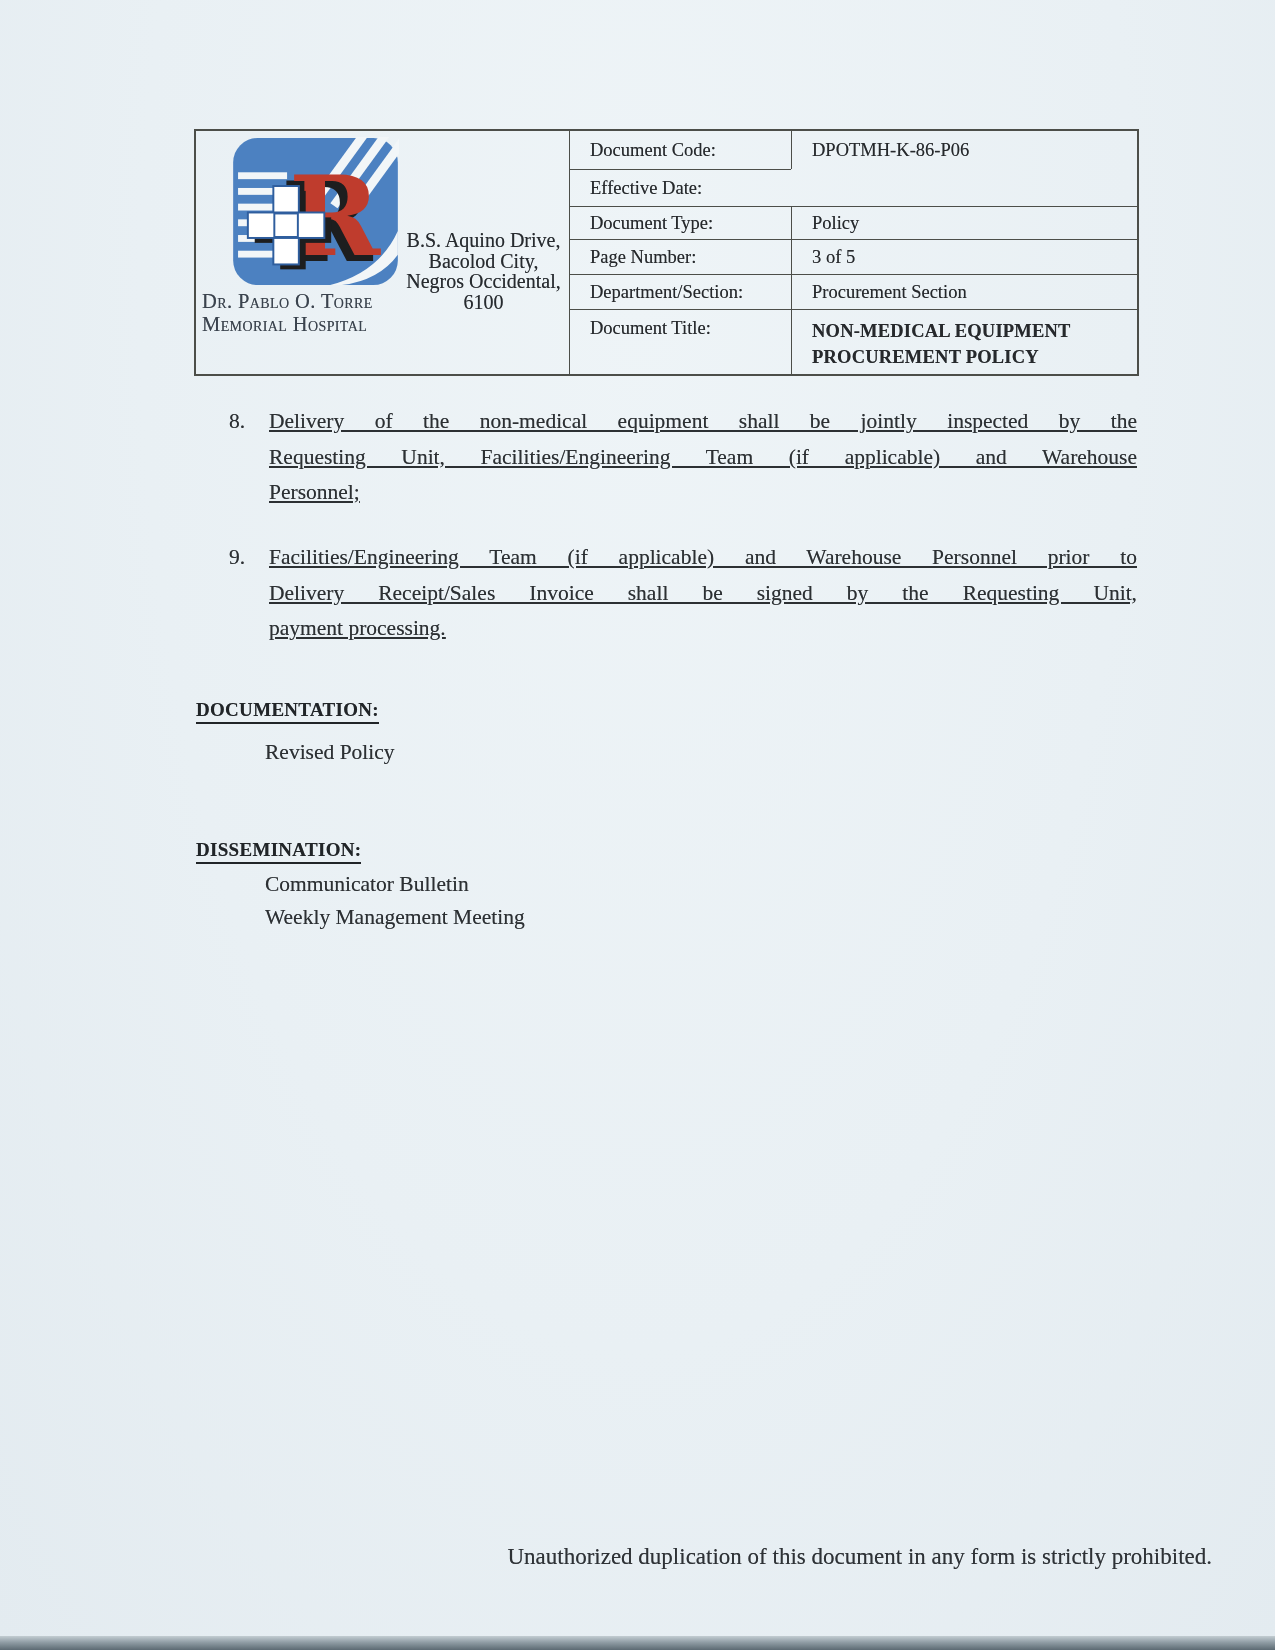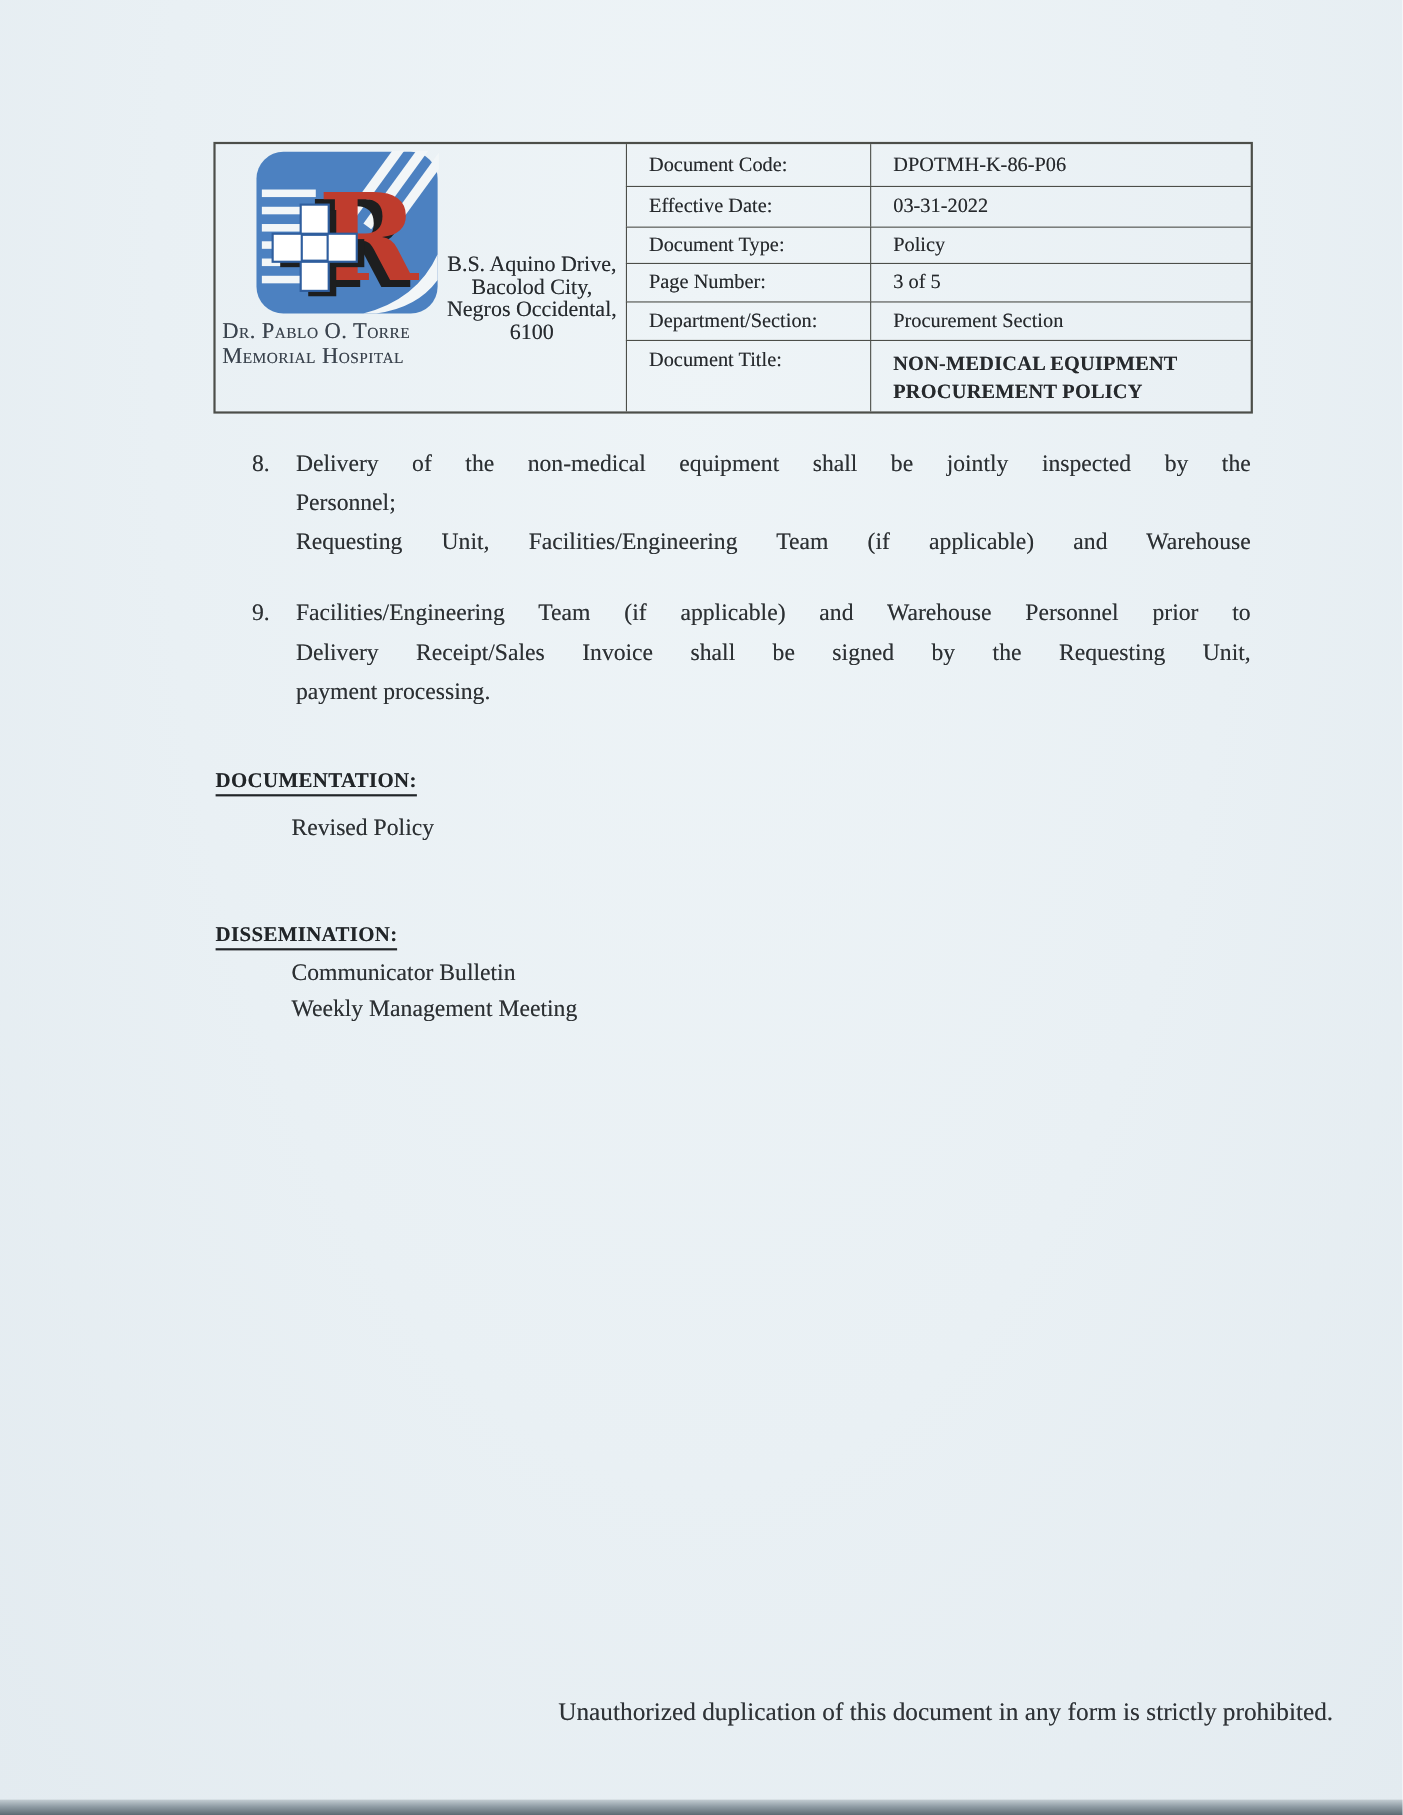--- a/index.html
+++ b/index.html
@@ -54,21 +54,21 @@
   }
   .hospital-address {
     position: absolute; left: 205px; top: 99px; width: 165px;
     text-align: center; font-size: 20px; line-height: 20.5px; color: #272b2f;
   }
 
   
   .list-item { position: absolute; left: 229px; width: 908px; font-size: 21.5px; line-height: 35.6px; color: var(--ink); }
   .list-item .num { position: absolute; left: 0; top: 0; }
   .li-lines { margin-left: 40px; }
-  .jline { text-align: justify; text-align-last: justify; }
+  .jline { text-align: justify; text-align-last: justify; text-decoration: underline; }
   .jline.last { text-align-last: left; }
   #item-8 { top: 404px; }
   #item-9 { top: 540px; }
 
   .section-heading {
     position: absolute; left: 196px;
     font-size: 19px; font-weight: bold; letter-spacing: 0.3px; color: #212528;
   }
   .section-heading span { display: inline-block; border-bottom: 2.6px solid #212528; padding-bottom: 1px; }
   #heading-documentation { top: 699px; }
@@ -138,41 +138,40 @@
         <div>Bacolod City,</div>
         <div>Negros Occidental,</div>
         <div>6100</div>
       </div>
     </div>
 
     <div class="label-cell" style="grid-row:1">Document Code:</div>
     <div class="value-cell" style="grid-row:1">DPOTMH-K-86-P06</div>
 
     <div class="label-cell rb" style="grid-row:2">Effective Date:</div>
-    <div class="value-cell rb" style="grid-row:2">03-31-2022</div>
 
     <div class="label-cell rb" style="grid-row:3">Document Type:</div>
     <div class="value-cell rb" style="grid-row:3">Policy</div>
 
     <div class="label-cell rb" style="grid-row:4">Page Number:</div>
     <div class="value-cell rb" style="grid-row:4">3 of 5</div>
 
     <div class="label-cell rb" style="grid-row:5">Department/Section:</div>
     <div class="value-cell rb" style="grid-row:5">Procurement Section</div>
 
     <div class="label-cell rb top-align" style="grid-row:6">Document Title:</div>
     <div class="value-cell rb top-align title-value" style="grid-row:6">NON-MEDICAL EQUIPMENT PROCUREMENT POLICY</div>
   </div>
 
   <div class="list-item" id="item-8">
     <span class="num">8.</span>
     <div class="li-lines">
       <div class="jline">Delivery of the non-medical equipment shall be jointly inspected by the</div>
+      <div class="jline">Requesting Unit, Facilities/Engineering Team (if applicable) and Warehouse</div>
       <div class="jline last">Personnel;</div>
-      <div class="jline">Requesting Unit, Facilities/Engineering Team (if applicable) and Warehouse</div>
     </div>
   </div>
 
   <div class="list-item" id="item-9">
     <span class="num">9.</span>
     <div class="li-lines">
       <div class="jline">Facilities/Engineering Team (if applicable) and Warehouse Personnel prior to</div>
       <div class="jline">Delivery Receipt/Sales Invoice shall be signed by the Requesting Unit,</div>
       <div class="jline last">payment processing.</div>
     </div>

